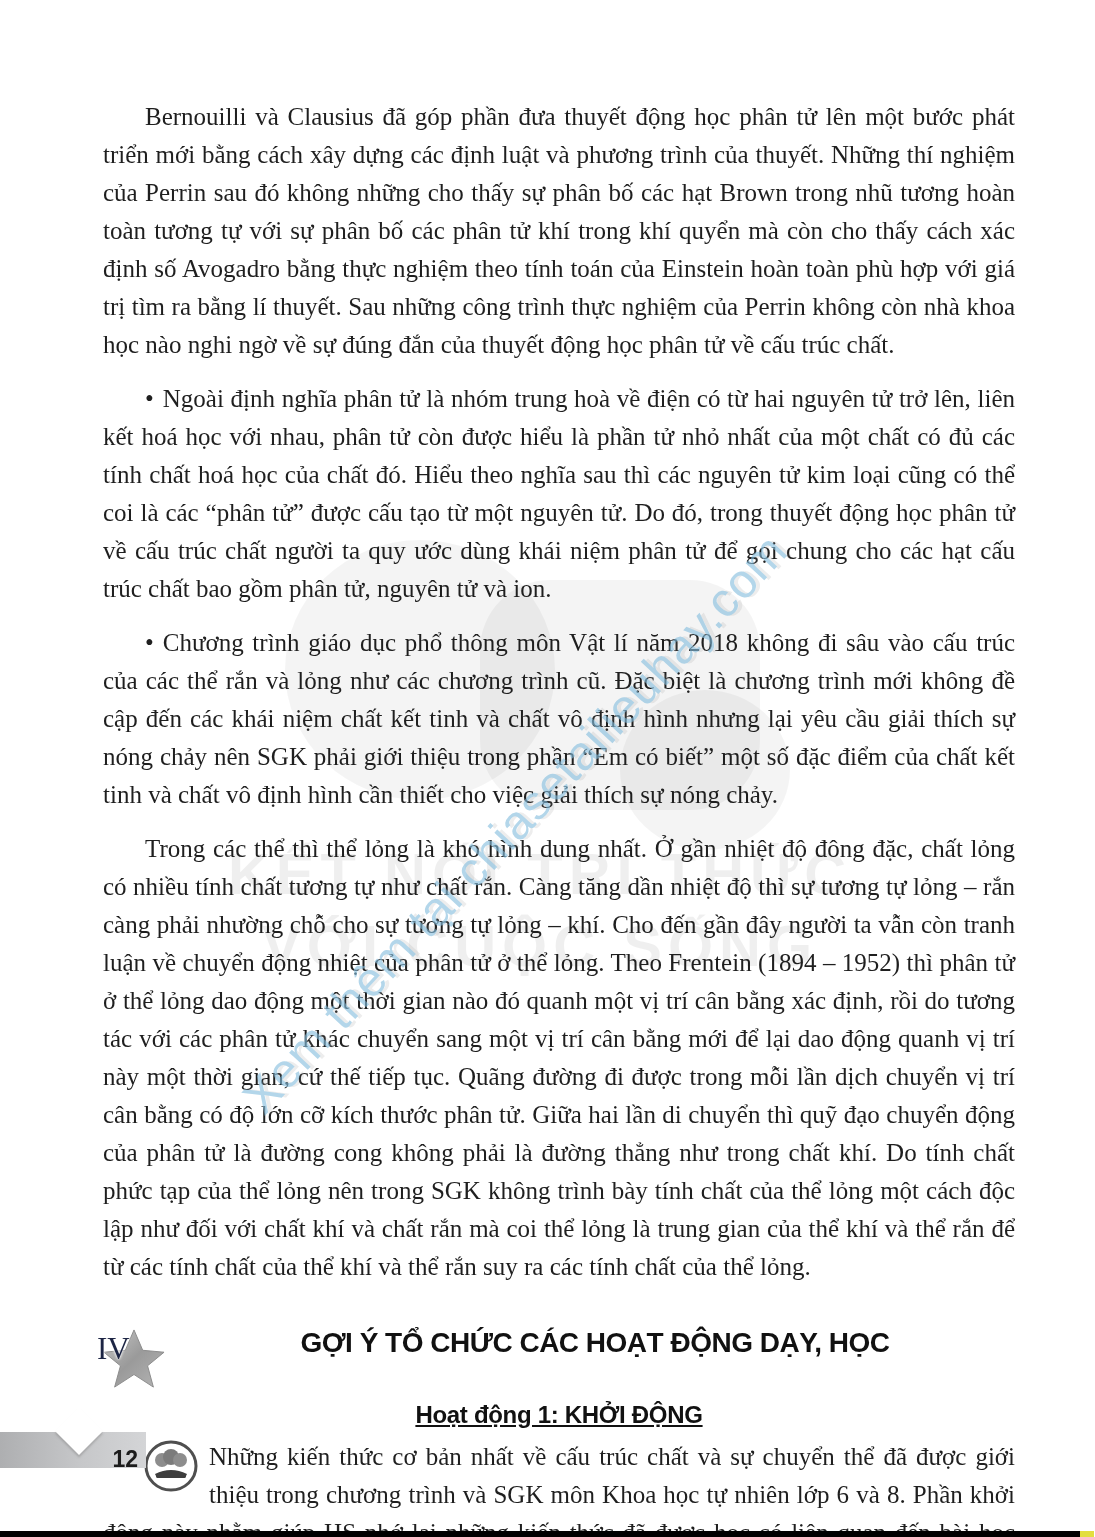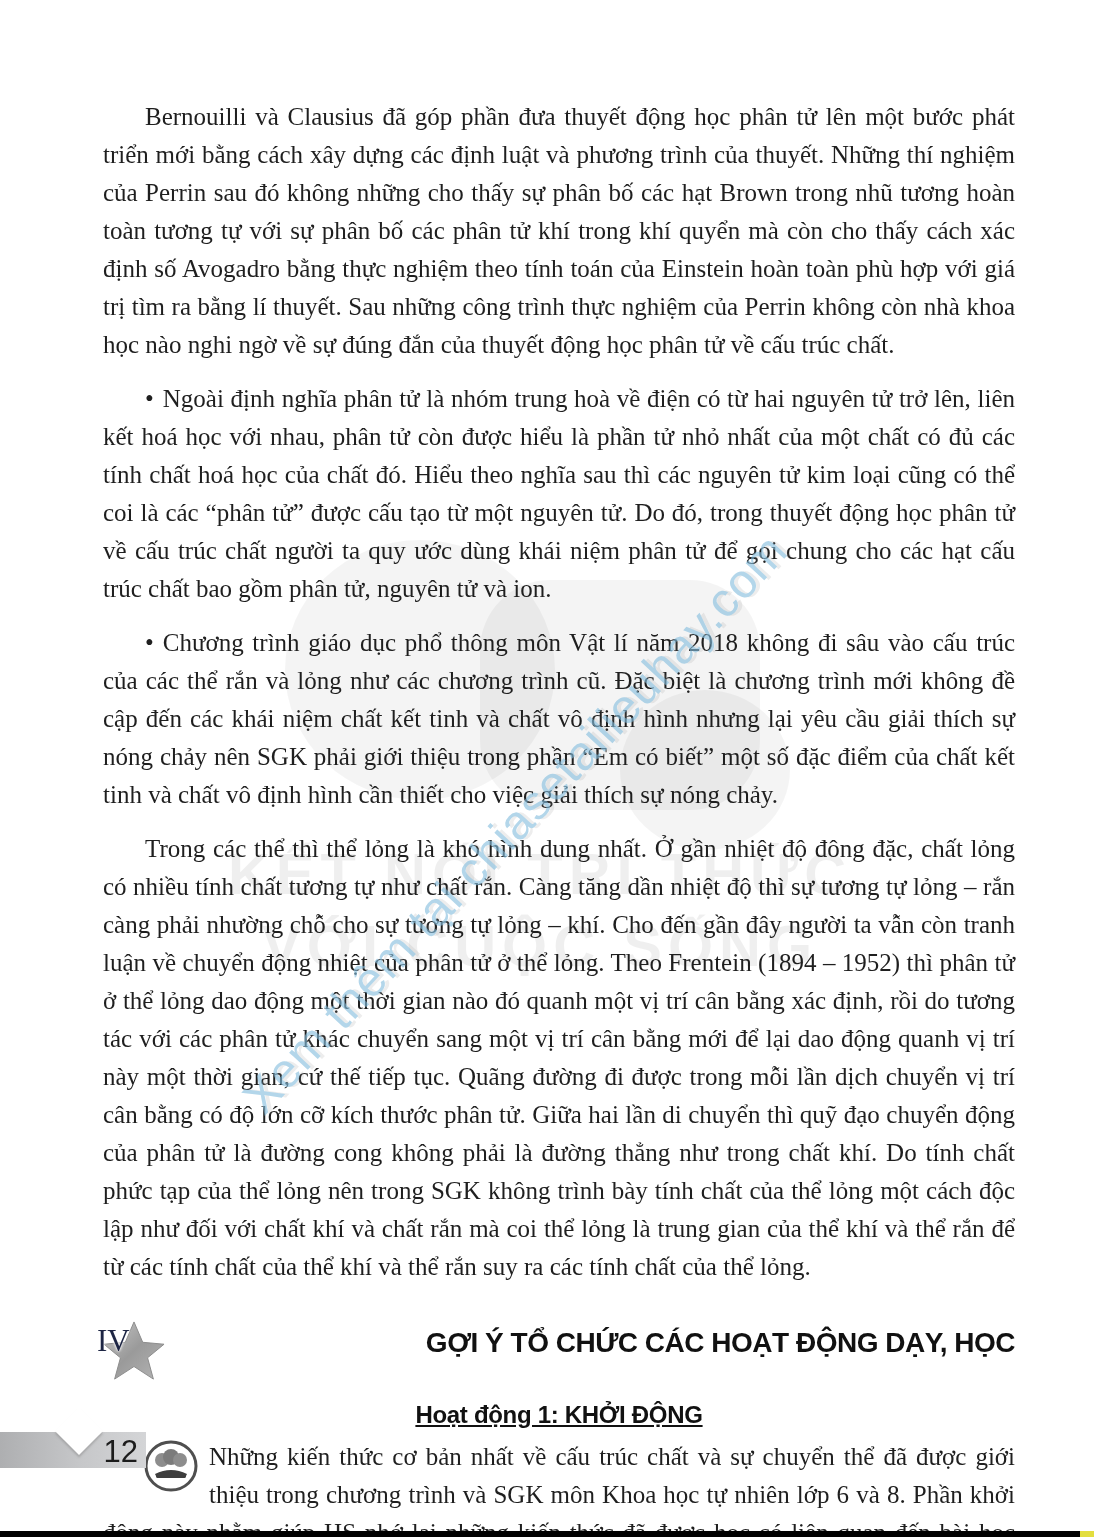--- a/index.html
+++ b/index.html
@@ -35,33 +35,33 @@
   .para + .para{margin-top:16px;}
   .indent{text-indent:42px;}
   .bullet{padding-right:9px;}
   .em-i{}
 
   
   .section-head{
     position:relative;margin-top:24px;height:66px;
     font-family:"Liberation Sans", sans-serif;
   }
-  .star-wrap{position:absolute;left:-6px;top:8px;width:70px;height:66px;display:block;}
+  .star-wrap{position:absolute;left:-6px;top:16px;width:70px;height:66px;display:block;}
   .star-wrap svg{position:absolute;left:6px;top:2px;}
   .numeral{
     position:absolute;left:0;top:4px;
     font-family:"Liberation Serif", serif;
     font-size:31px;color:#1d2544;
     text-shadow:0 0 3px #ffffff,0 0 3px #ffffff;
   }
   .section-title{
     margin:0;padding:14px 0 0 72px;
     font-size:28px;font-weight:bold;color:#111;
     letter-spacing:-0.5px;white-space:nowrap;
-    text-align:right;text-indent:0;
+    text-align:center;text-indent:0;
   }
   .activity{
     margin:20px 0 0 0;text-align:center;
     font-family:"Liberation Sans", sans-serif;
     font-size:24px;font-weight:bold;color:#111;
     letter-spacing:-0.3px;
     text-decoration:underline;
   }
   .p5{margin-top:4px;}
   .group-icon{
@@ -87,23 +87,23 @@
     position:absolute;left:0;top:1432px;width:146px;height:36px;
     background:linear-gradient(90deg,#aeafb1 0%,#c6c7c9 55%,#d4d5d7 100%);
     z-index:2;
   }
   .band-notch{
     position:absolute;left:62px;top:-18px;width:34px;height:34px;
     background:#ffffff;transform:rotate(45deg);
     box-shadow:2px 2px 2px rgba(120,120,120,0.35);
   }
   .pagenum{
-    position:absolute;right:8px;top:2px;
+    position:absolute;right:8px;top:14px;
     font-family:"Liberation Sans", sans-serif;
-    font-size:31px;font-weight:normal;color:#1c1c1c;
+    font-size:23px;font-weight:bold;color:#1c1c1c;
   }
 
   
   .bottom-bar{position:absolute;left:0;top:1531px;width:1080px;height:6px;background:#000;z-index:2;}
   .bottom-bar-tip{position:absolute;left:1080px;top:1531px;width:14px;height:6px;background:#e3de3f;z-index:2;}
 </style>
 </head>
 <body>
 
 <div class="page">

